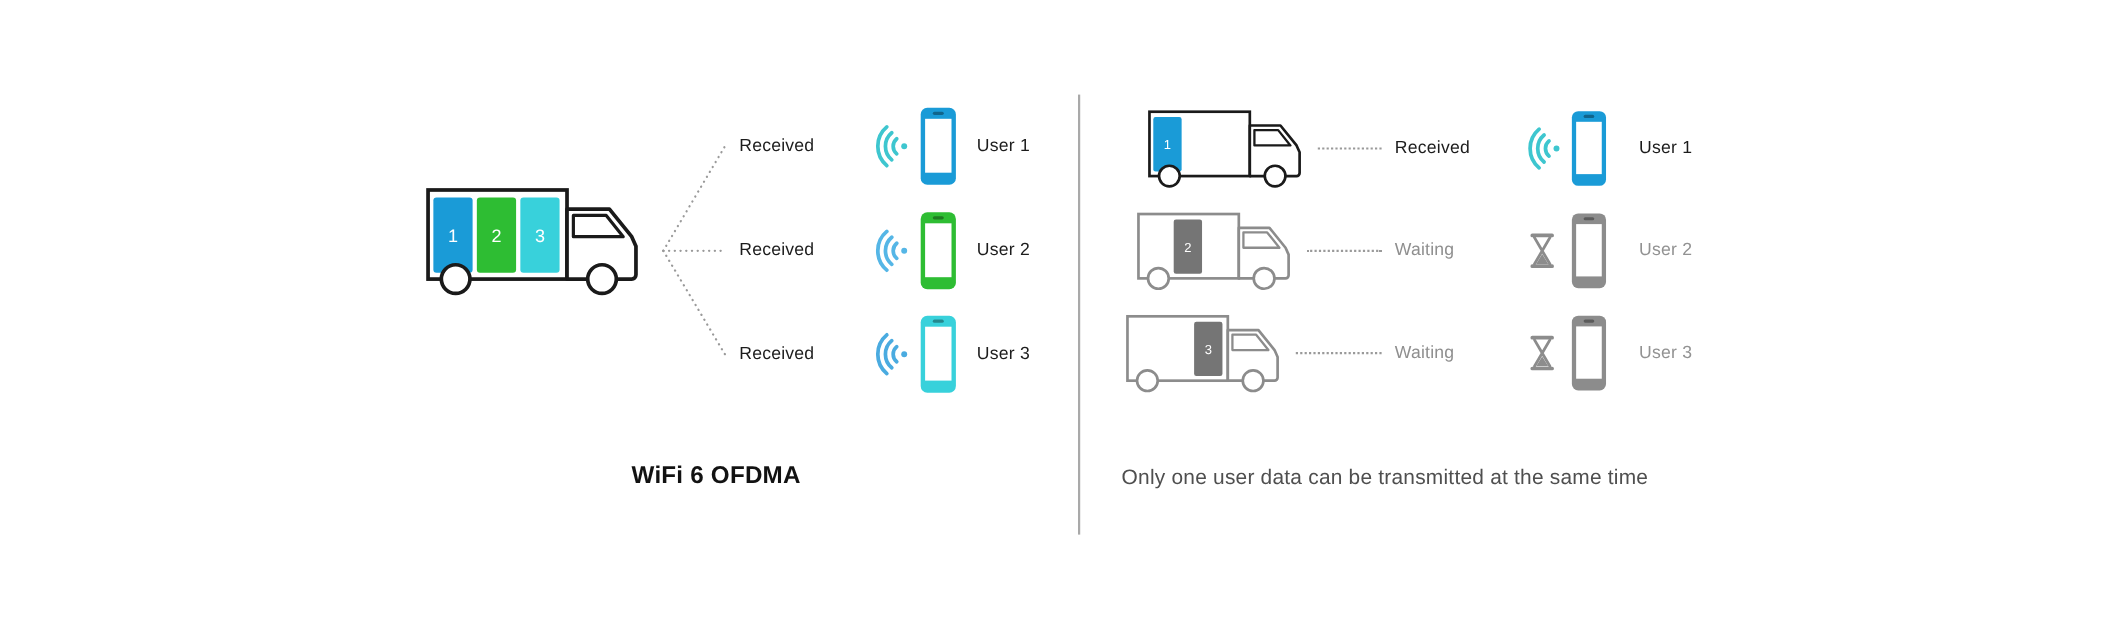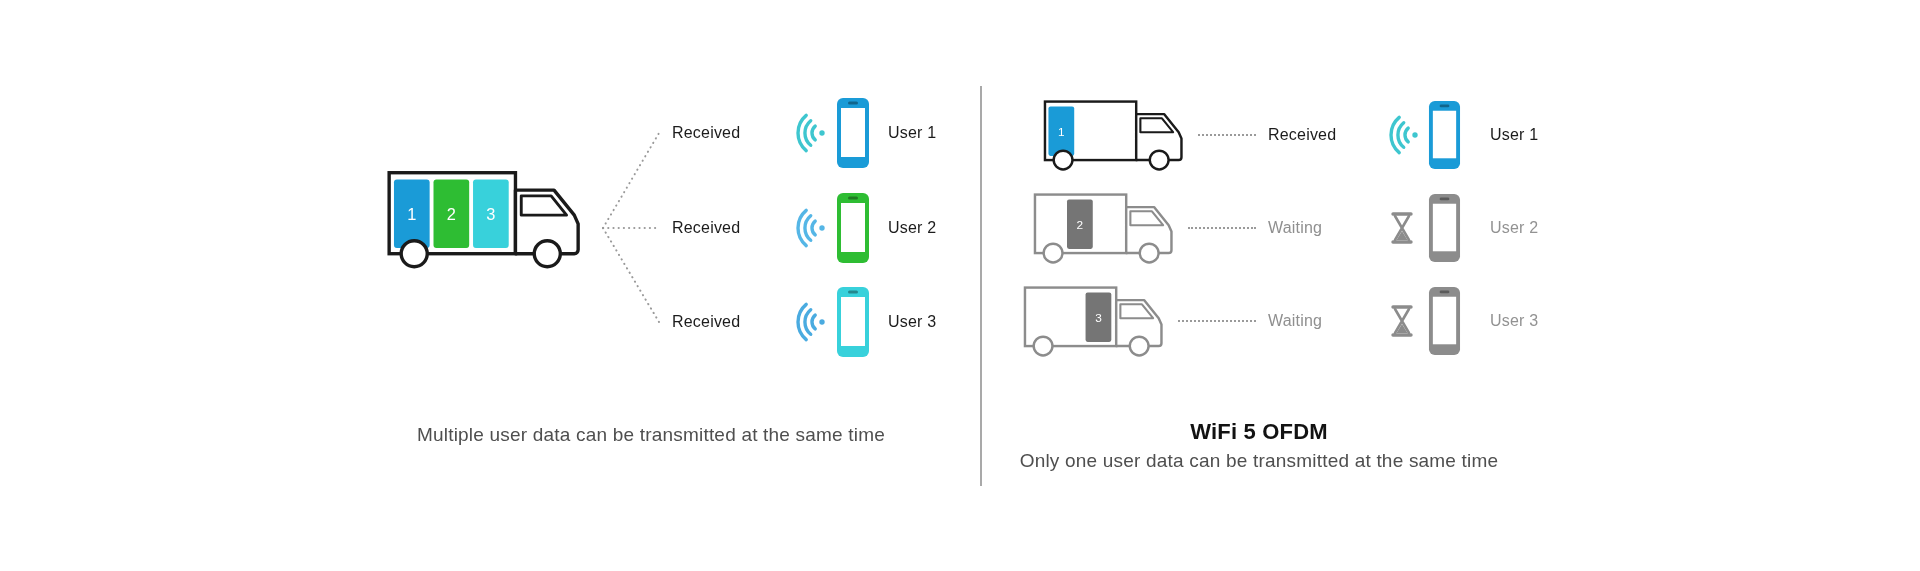--- a/index.html
+++ b/index.html
@@ -123,21 +123,21 @@
           <svg viewBox="0 0 34 72" xmlns="http://www.w3.org/2000/svg">
     <rect x="1" y="1" width="32" height="70" rx="6" fill="#38d1db"></rect>
     <rect x="5" y="11" width="24" height="49" fill="#fff"></rect>
     <rect x="12" y="4.5" width="10" height="3" rx="1.5" fill="rgba(0,0,0,0.35)"></rect>
   </svg>
         </span>
       <span class="user" style="color: rgb(28, 28, 28);">User 3</span>
     </div>
 
     <div class="caption cap-left">
-      <div class="cap-sub">Multiple user data can be transmitted at the same time</div>
+      <div class="cap-title">WiFi 6 OFDMA</div>
     </div>
   </div>
 
   <div class="abs divider"></div>
 
   <div>
 
     <div class="row right-row" style="top:91px">
       <span class="truck-holder" style="left:42px">
           <svg viewBox="0 0 212 112" xmlns="http://www.w3.org/2000/svg">
@@ -224,18 +224,17 @@
           <svg viewBox="0 0 34 72" xmlns="http://www.w3.org/2000/svg">
     <rect x="1" y="1" width="32" height="70" rx="6" fill="#8c8c8c"></rect>
     <rect x="5" y="11" width="24" height="49" fill="#fff"></rect>
     <rect x="12" y="4.5" width="10" height="3" rx="1.5" fill="rgba(0,0,0,0.35)"></rect>
   </svg>
         </span>
       <span class="user" style="color: rgb(146, 146, 146);">User 3</span>
     </div>
 
     <div class="caption cap-right">
-      <div class="cap-title">WiFi 5 OFDM</div>
       <div class="cap-sub">Only one user data can be transmitted at the same time</div>
     </div>
   </div>
 
 </div>
 
 </body></html>

